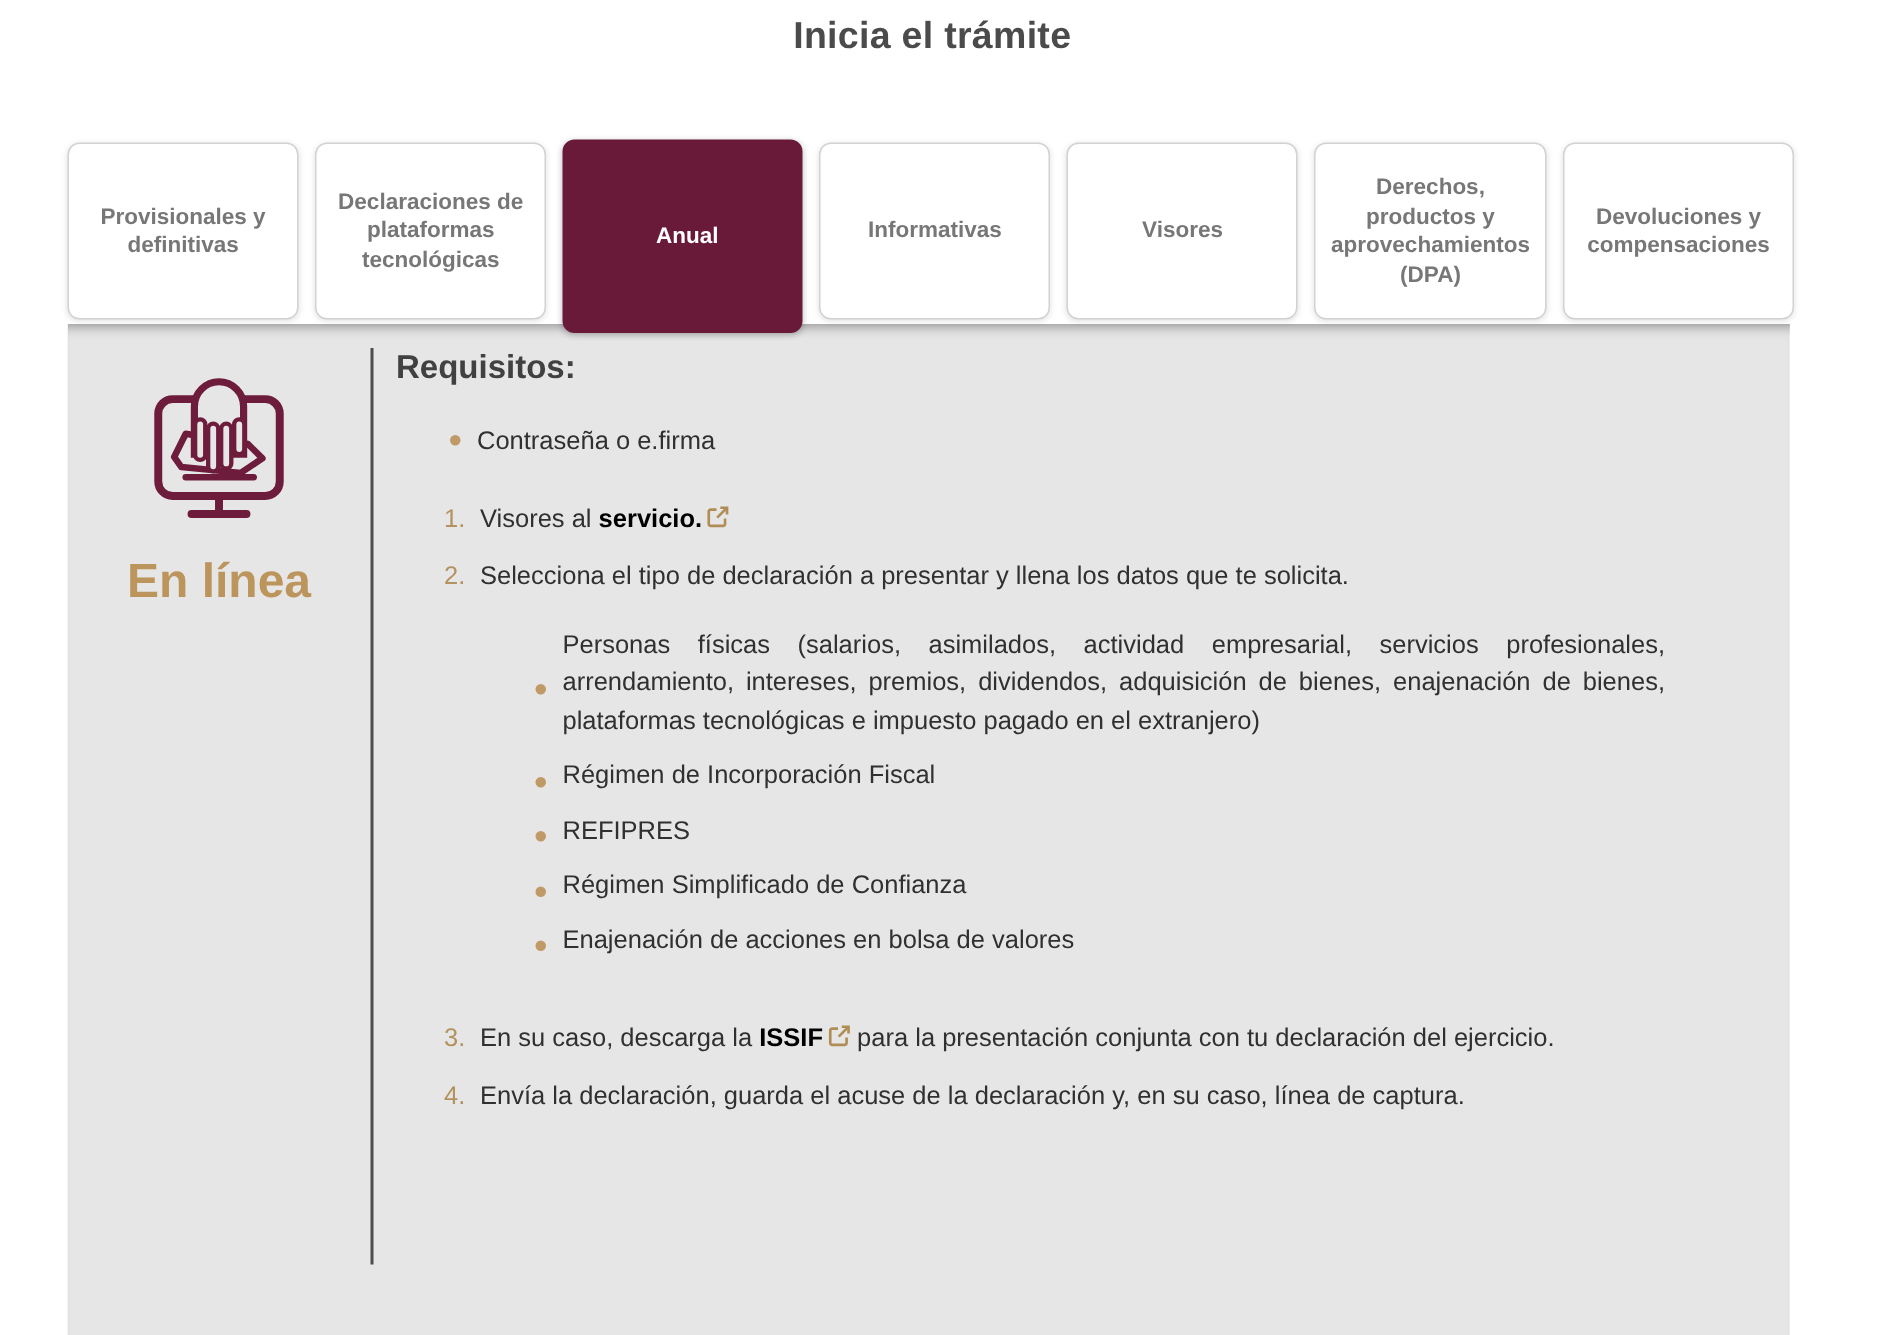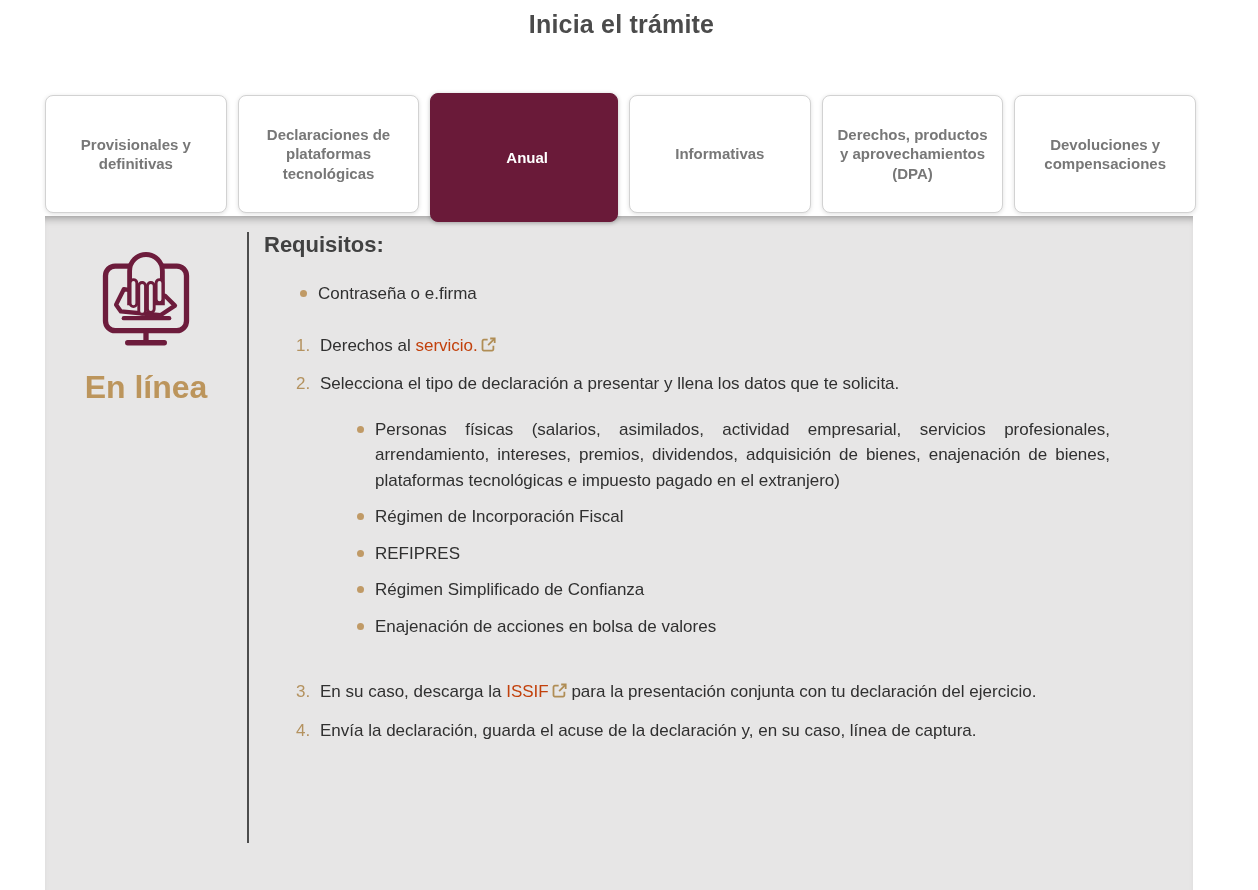--- a/index.html
+++ b/index.html
@@ -36,24 +36,24 @@
   .req-list { list-style: none; margin: 11px 0 26px 36px; }
   .req-list li { display: flex; line-height: 1.5; }
 
   .steps { margin-left: 32px; }
   .step { display: flex; margin-bottom: 13px; }
   .step-num { width: 24px; flex: none; color: #b4925f; line-height: 1.5; }
   .step-body { flex: 1; line-height: 1.5; }
   .justify { text-align: justify; }
 
   .sub-list { list-style: none; margin: 20px 0 27px 37px; }
-  .sub-list li { display: flex; margin-bottom: 11px; line-height: 1.5; }
+  .sub-list li { display: flex; margin-bottom: 11px; line-height: 1.5; align-items: center; }
   .sub-list li .txt { flex: 1; }
 
-  .link-bold { font-weight: normal; color: #c2410c; cursor: pointer; }
+  .link-bold { font-weight: bold; color: #000000; cursor: pointer; }
   .ext-icon { display: inline-block; width: 15px; height: 15px; vertical-align: -1px; margin-left: 3px; cursor: pointer; }
   .ext-icon svg { width: 15px; height: 15px; display: block; }
 </style>
 </head>
 <body>
 
 <div class="title-row">
   <h1 class="page-title">Inicia el trámite</h1>
   <div class="title-line"></div>
 </div>
@@ -63,20 +63,23 @@
       <span>Provisionales y definitivas</span>
     </div>
   <div class="tab">
       <span>Declaraciones de plataformas tecnológicas</span>
     </div>
   <div class="tab active">
       <span>Anual</span>
     </div>
   <div class="tab">
       <span>Informativas</span>
+    </div>
+  <div class="tab">
+      <span>Visores</span>
     </div>
   <div class="tab">
       <span>Derechos, productos y aprovechamientos (DPA)</span>
     </div>
   <div class="tab">
       <span>Devoluciones y compensaciones</span>
     </div>
 </div>
 
 <div class="content">
@@ -111,21 +114,21 @@
           <span class="dot"></span>
           <span class="txt">Contraseña o e.firma</span>
         </li>
     </ul>
 
 
     <div class="steps">
 
       <div class="step">
         <span class="step-num">1.</span>
-        <div class="step-body"><span>Derechos al </span><span class="link-bold">servicio.</span><span class="ext-icon"><svg viewBox="0 0 16 16">
+        <div class="step-body"><span>Visores al </span><span class="link-bold">servicio.</span><span class="ext-icon"><svg viewBox="0 0 16 16">
                 <path d="M13.2 9.2v3.9a1.4 1.4 0 0 1-1.4 1.4H3a1.4 1.4 0 0 1-1.4-1.4V4.3A1.4 1.4 0 0 1 3 2.9h4.1" fill="none" stroke="#b08d55" stroke-width="1.9"></path>
                 <path d="M9.8 1.6h4.8v4.8" fill="none" stroke="#b08d55" stroke-width="1.9"></path>
                 <path d="M14.3 1.9L7.6 8.6" fill="none" stroke="#b08d55" stroke-width="1.9"></path>
               </svg></span></div>
       </div>
 
       <div class="step">
         <span class="step-num">2.</span>
         <div class="step-body">
           <span>Selecciona el tipo de declaración a presentar y llena los datos que te solicita.</span>

